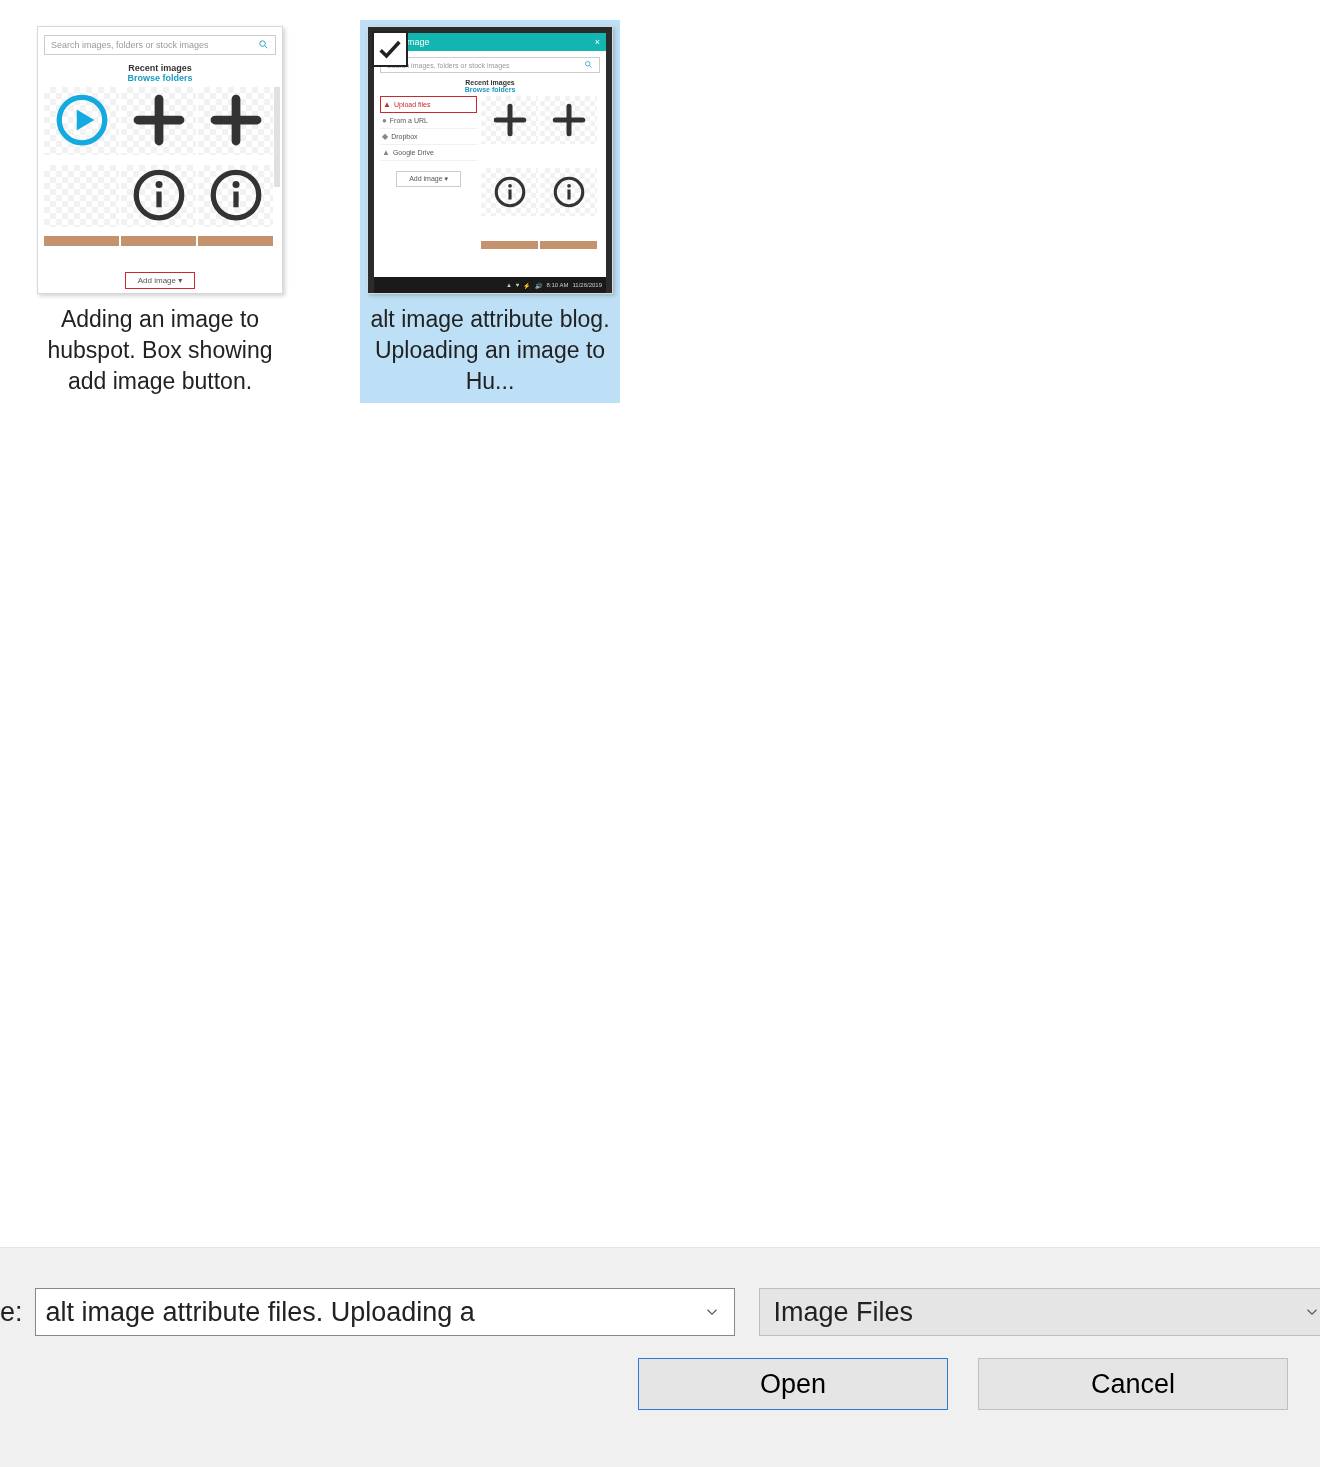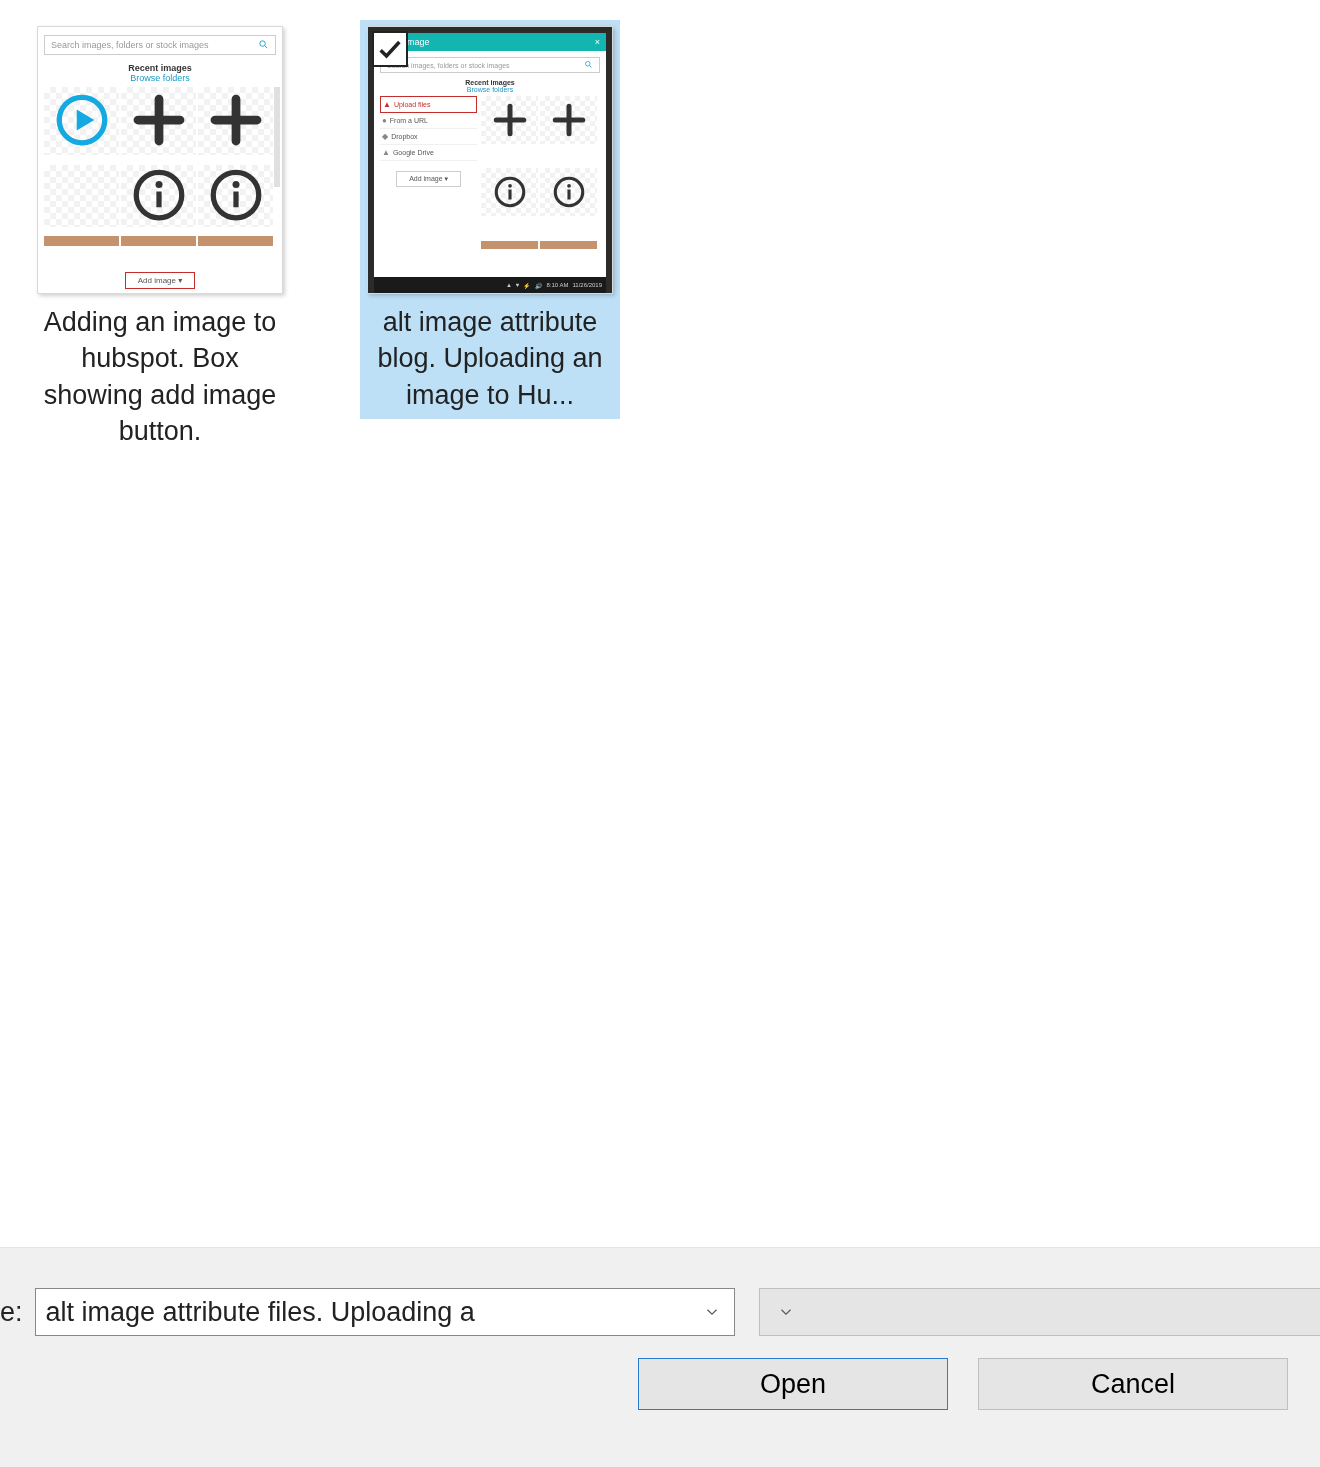--- a/index.html
+++ b/index.html
@@ -54,21 +54,21 @@
     height: 36px;
     background: #fff;
     border: 2px solid #222;
     display: flex;
     align-items: center;
     justify-content: center;
   }
   .check-overlay svg { width: 28px; height: 28px; }
 
   .caption {
-    font-size: 27px;
+    font-size: 23px;
     line-height: 1.35;
     color: #222;
   }
 
   
   .mock1 {
     padding: 8px 6px 4px;
     font-size: 9px;
     height:100%;
     display:flex;
@@ -88,21 +88,21 @@
   .mock-row {
     display: flex;
     justify-content: space-between;
     align-items: center;
     margin: 8px 0 4px;
     font-size: 9px;
     font-weight: 600;
     color: #333;
     flex-direction: column;
   }
-  .mock-row .link { color: #1a9ac4; font-weight: 400; }
+  .mock-row .link { color: #1a9ac4; font-weight: 700; }
   .mock-grid {
     display:flex;
     flex-wrap:wrap;
     gap:2px;
     flex:1;
     position:relative;
   }
   .mock-cell {
     width: 32.4%;
     background: repeating-conic-gradient(#f2f2f2 0% 25%, #ffffff 0% 50%) 0 0 / 12px 12px;
@@ -457,20 +457,21 @@
     <div class="filename-combo">
       <span class="text">alt image attribute files. Uploading a</span>
       <span class="chev">
         <svg viewBox="0 0 24 24">
             <polyline points="6,9 12,15 18,9" fill="none" stroke="#555" stroke-width="1.5"></polyline>
           </svg>
       </span>
     </div>
     <div style="width:30px;"></div>
     <div class="filter-combo">
+      <span class="text">Image Files</span>
       <span class="chev">
         <svg viewBox="0 0 24 24">
             <polyline points="6,9 12,15 18,9" fill="none" stroke="#555" stroke-width="1.5"></polyline>
           </svg>
       </span>
     </div>
   </div>
   <div class="row2">
     <div class="btn primary">
       <span>Open</span>

